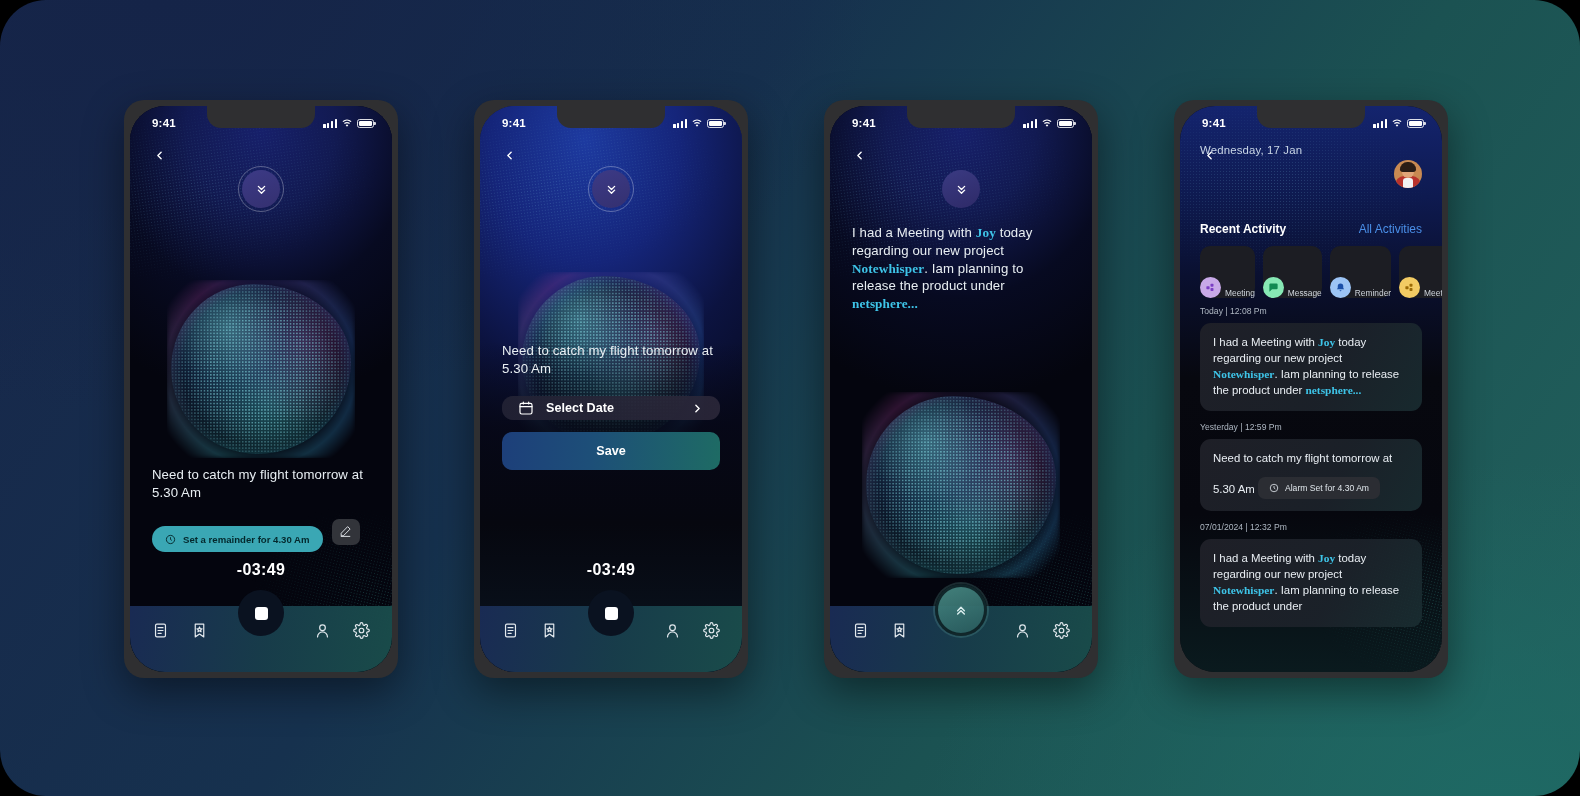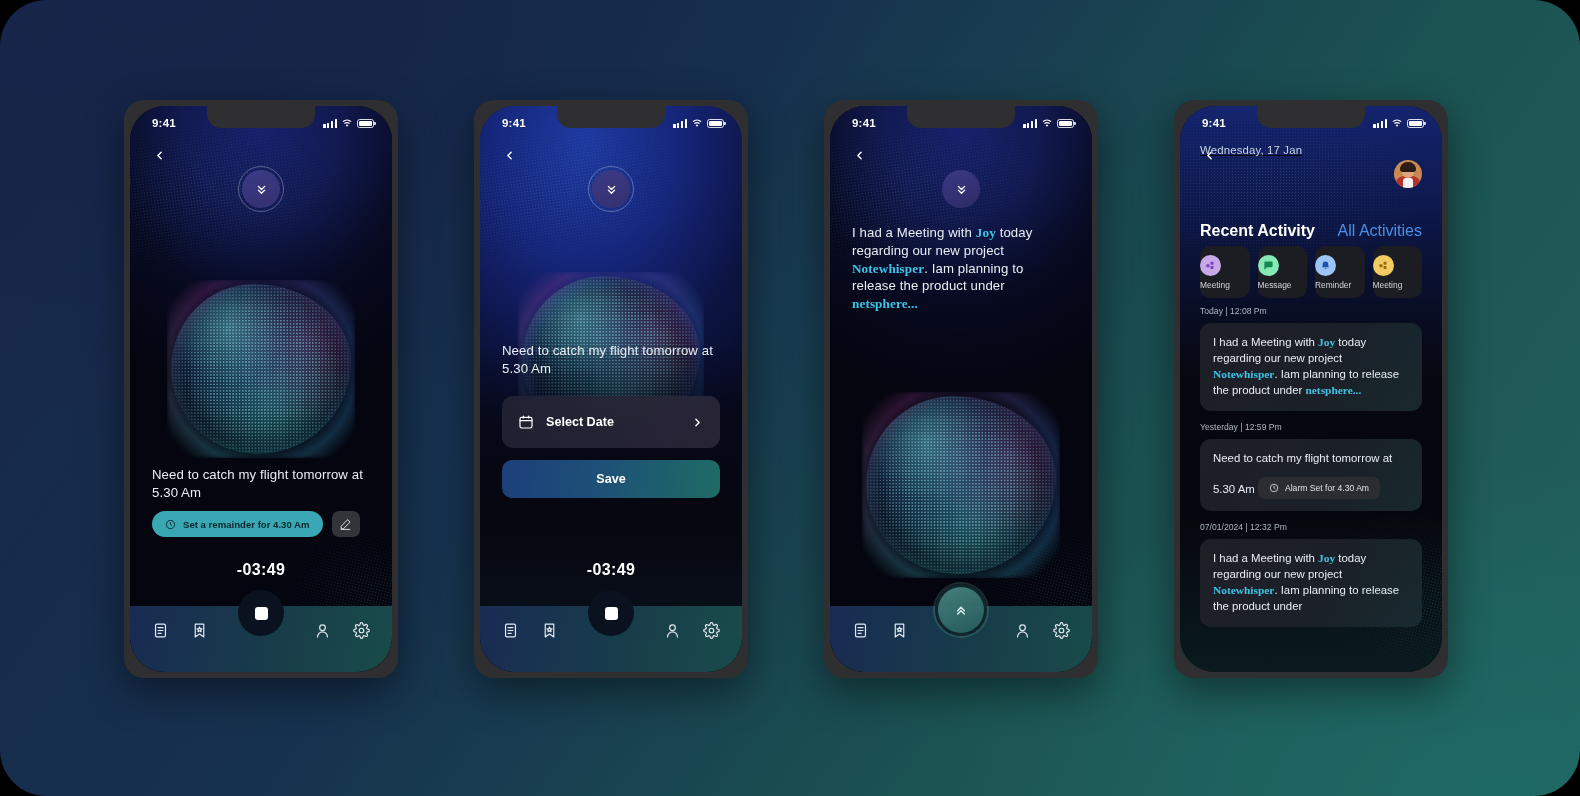--- a/index.html
+++ b/index.html
@@ -169,32 +169,32 @@
   .timer {
     position:absolute; left:0; right:0; z-index:22; text-align:center;
     color:#fff; font-size:16px; font-weight:bold; letter-spacing:.4px;
   }
 
   .chipsrow { position:absolute; left:22px; right:22px; z-index:22;
               display:flex; gap:9px; align-items:center; }
   .chip-remind {
     display:flex; align-items:center; gap:7px; height:26px; padding:0 13px;
     border-radius:14px; background:#3aa7b4; color:#04282c;
-    font-size:9.6px; font-weight:600; white-space:nowrap; cursor:pointer;
+    font-size:9.6px; font-weight:600; white-space:nowrap; cursor:pointer;margin-top:15px;
   }
   .chip-remind svg { width:11px; height:11px; flex:none; }
   .chip-edit {
     width:28px; height:26px; border-radius:7px; background:#32343a;
     display:flex; align-items:center; justify-content:center; cursor:pointer;
   }
   .chip-edit svg { width:13px; height:13px; }
 
   
   .formrow {
-    display:flex; align-items:center; gap:12px; height:52px; padding:0 16px;
+    display:flex; align-items:center; gap:12px; height:24px; padding:0 16px;
     border-radius:11px; margin-bottom:12px; cursor:pointer;
     background:linear-gradient(100deg, rgba(34,34,52,.92), rgba(44,40,58,.88));
   }
   .formrow .ficon svg { width:16px; height:16px; display:block; }
   .formrow .flabel { flex:1; color:#fff; font-size:12.6px; font-weight:bold; }
   .formrow .fchev svg { width:13px; height:13px; display:block; }
   .savebtn {
     height:38px; border-radius:10px; cursor:pointer;
     background:linear-gradient(95deg,#1d3f7a 0%,#1d4f78 42%,#1e6b64 100%);
     display:flex; align-items:center; justify-content:center;
@@ -204,46 +204,46 @@
   
   .fbrow { display:flex; gap:9px; margin-top:14px; }
   .fbbtn {
     display:flex; align-items:center; gap:7px; height:24px; padding:0 11px;
     border-radius:7px; background:#1b1c22; font-size:9.2px; color:#e6eaee; cursor:pointer;
   }
   .fbbtn svg { width:12px; height:12px; flex:none; }
   .hl { color:#3ec4e8; font-weight:bold;font-family:Liberation Serif, serif; }
 
   
-  .p4head { position:absolute; top:38px; left:20px; right:20px; z-index:22;text-decoration:underline; }
+  .p4head { position:absolute; top:38px; left:20px; right:20px; z-index:22; }
   .p4date { color:#c9d6e6; font-size:11.4px; letter-spacing:.15px; }
   .p4hi { color:#fff; font-size:20px; font-weight:bold; margin-top:3px; letter-spacing:.1px; }
   .avatar {
     position:absolute; top:16px; right:0; width:28px; height:28px; border-radius:50%;
     overflow:hidden; background:#c98a52; cursor:pointer;
   }
   .avatar .hair { position:absolute; top:2px; left:6px; width:16px; height:10px;
     background:#2b1d15; border-radius:8px 8px 3px 3px; }
   .avatar .face { position:absolute; top:6px; left:8px; width:12px; height:12px;
     background:#e0a578; border-radius:50%; }
   .avatar .body { position:absolute; bottom:0; left:1px; width:26px; height:12px;
     background:#b8322c; border-radius:9px 9px 0 0; }
   .avatar .shirt { position:absolute; bottom:0; left:9px; width:10px; height:10px;
     background:#f2f2f2; border-radius:3px 3px 0 0; }
 
   .p4sec { position:absolute; top:116px; left:20px; right:20px; z-index:22;
            display:flex; align-items:center; justify-content:space-between; }
-  .p4sec .t { color:#fff; font-size:16px; font-weight:bold; }
-  .p4sec .a { color:#4a8fe8; font-size:16px; cursor:pointer; }
+  .p4sec .t { color:#fff; font-size:12px; font-weight:bold; }
+  .p4sec .a { color:#4a8fe8; font-size:12px; cursor:pointer; }
 
   .cats { position:absolute; top:140px; left:20px; right:20px; z-index:22;
           display:flex; gap:8px; }
   .cat {
     flex:1; height:52px; border-radius:10px; background:#1c1d23; cursor:pointer;
-    display:flex; flex-direction:column; align-items:flex-start; justify-content:center; gap:4px;
+    display:flex; flex-direction:row; align-items:flex-end; justify-content:center; gap:4px;
   }
   .cat .cc { width:21px; height:21px; border-radius:50%;
              display:flex; align-items:center; justify-content:center; }
   .cat .cc svg { width:11px; height:11px; }
   .cat .cl { color:#cfd5dc; font-size:8.4px; }
 
   .feed { position:absolute; top:200px; left:0; right:0; bottom:0; z-index:22;
           padding:0 20px; overflow:hidden; }
   .feedtime { color:#aeb7c2; font-size:8.6px; margin:11px 0 7px; }
   .feedtime:first-child { margin-top:0; }

